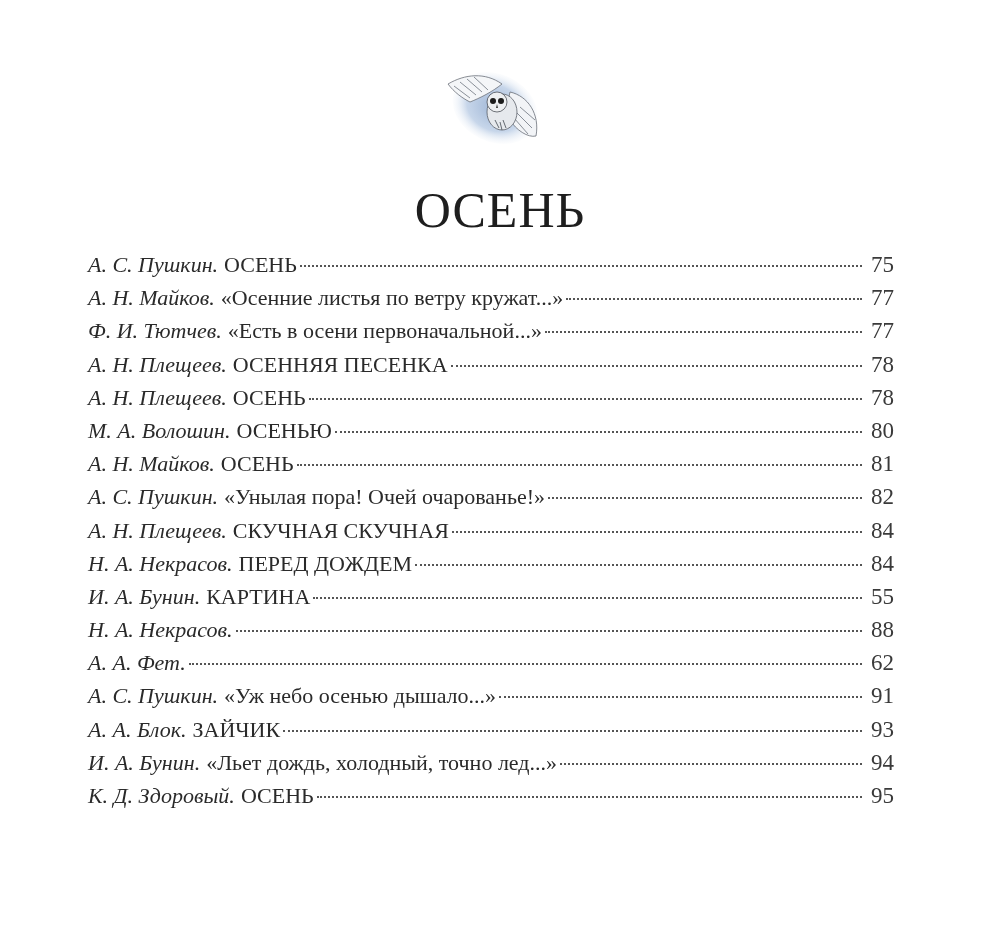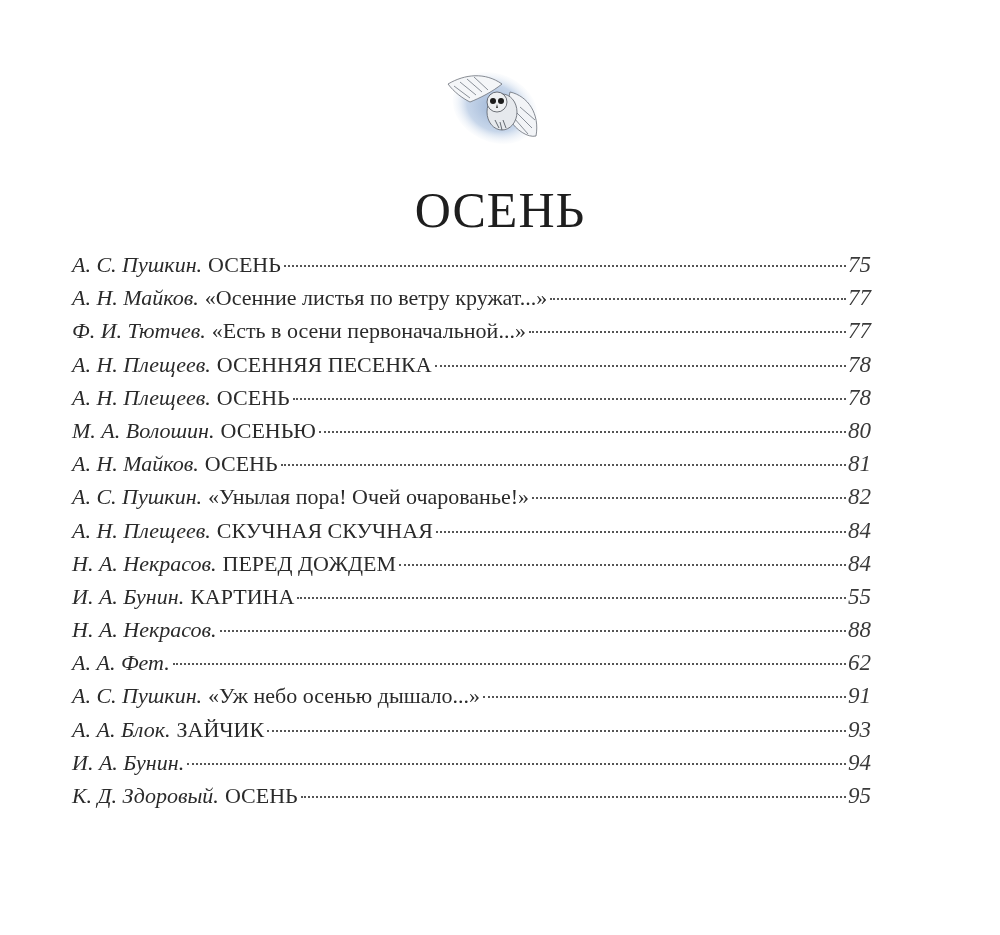--- a/index.html
+++ b/index.html
@@ -30,21 +30,21 @@
       text-align: center;
       font-size: 50px;
       letter-spacing: 1px;
       color: #1e1e1e;
       font-weight: normal;
       margin: 0;
       line-height: 60px;
     }
     .toc {
       position: absolute;
-      left: 72px;
+      left: 88px;
       top: 248px;
       width: 806px;
       margin: 0;
       padding: 0;
       list-style: none;
     }
     .toc-row {
       display: flex;
       align-items: baseline;
       height: 33.2px;
@@ -66,22 +66,21 @@
       border-bottom: 2px dotted #555;
       height: 0;
       position: relative;
       top: -5px;
       min-width: 10px;
     }
     .page-num {
       font-size: 23px;
       color: #3a3a3a;
       min-width: 30px;
-      text-align: left;
-      font-style: italic;
+      text-align: right;
     }
   </style>
 </head>
 <body>
 
 <div class="owl">
   <svg width="105" height="88" viewBox="0 0 105 88" xmlns="http://www.w3.org/2000/svg">
     <defs>
       <radialGradient id="sky" cx="50%" cy="50%" r="55%">
         <stop offset="0%" stop-color="#9fb6d6"></stop>
@@ -193,20 +192,21 @@
     <span class="page-num">91</span>
   </li>
   <li class="toc-row">
     <span class="author">А. А. Блок.</span>
     <span class="title-text">ЗАЙЧИК</span>
     <span class="leader"></span>
     <span class="page-num">93</span>
   </li>
   <li class="toc-row">
     <span class="author">И. А. Бунин.</span>
+    <span class="title-text">«Льет дождь, холодный, точно лед...»</span>
     <span class="leader"></span>
     <span class="page-num">94</span>
   </li>
   <li class="toc-row">
     <span class="author">К. Д. Здоровый.</span>
     <span class="title-text">ОСЕНЬ</span>
     <span class="leader"></span>
     <span class="page-num">95</span>
   </li>
 </ul>

